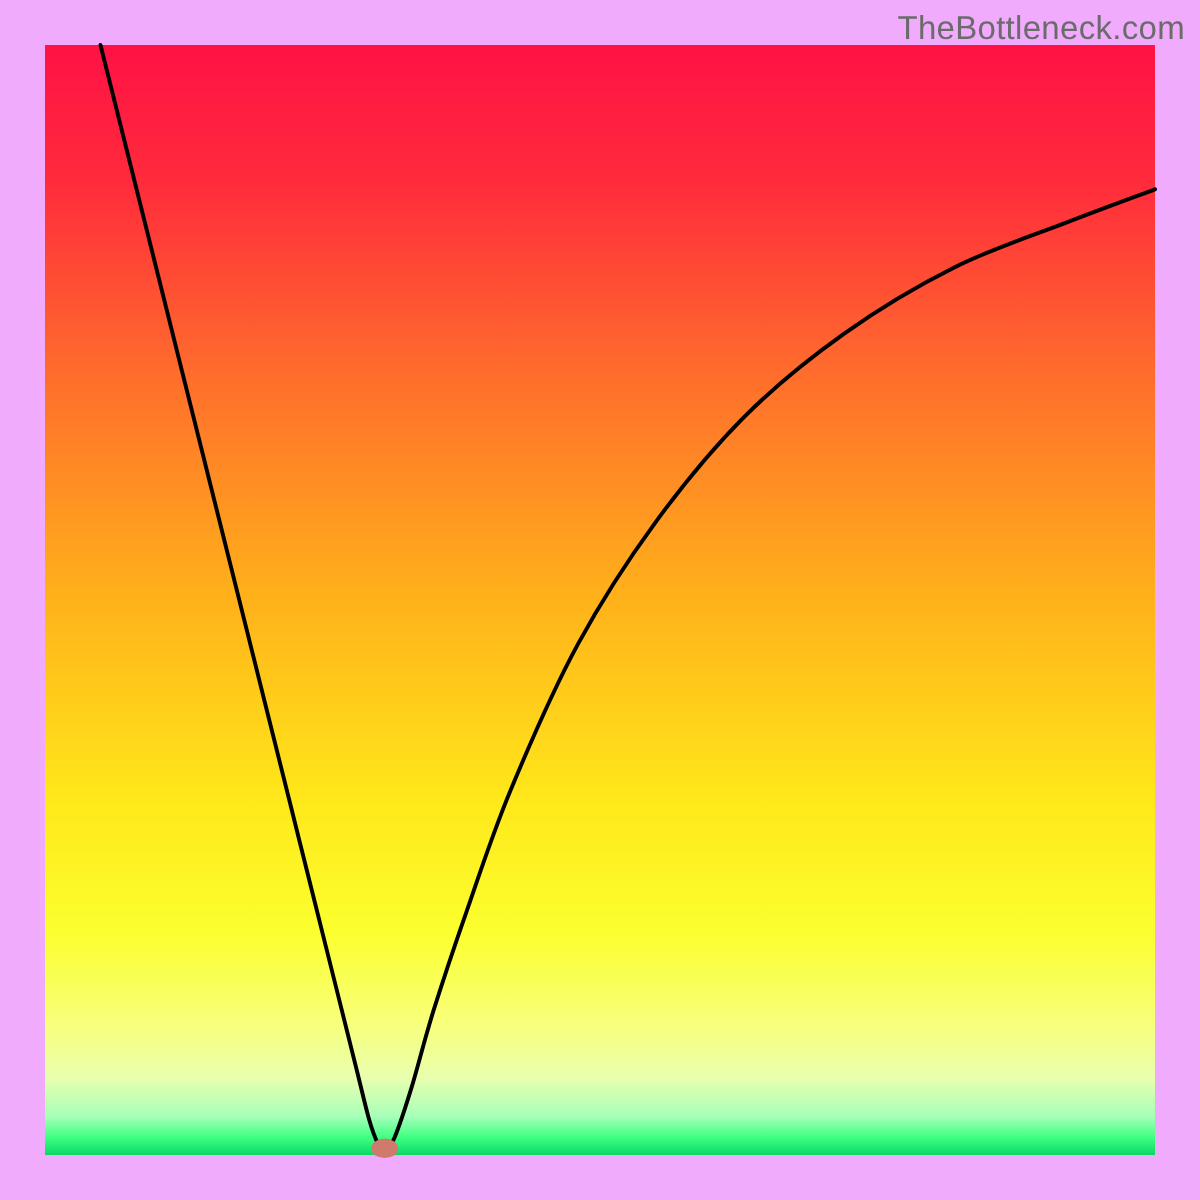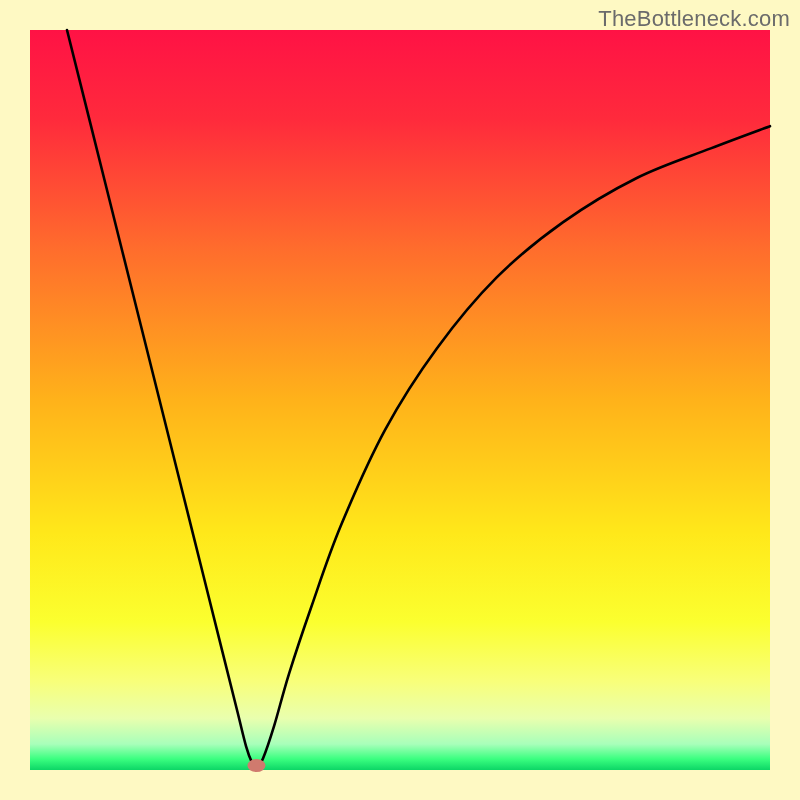--- a/index.html
+++ b/index.html
@@ -9,21 +9,21 @@
     height: 800px;
     background: #000;
     overflow: hidden;
   }
   .frame {
     position: absolute;
     left: 0;
     top: 0;
     width: 800px;
     height: 800px;
-    background: #fef9c3;
+    background: #f0abfc;
   }
   .watermark {
     position: absolute;
     top: 6px;
     right: 10px;
     font-family: Arial, Helvetica, sans-serif;
     font-size: 22px;
     color: #6b6b6b;
     font-weight: 500;
     letter-spacing: 0.2px;

